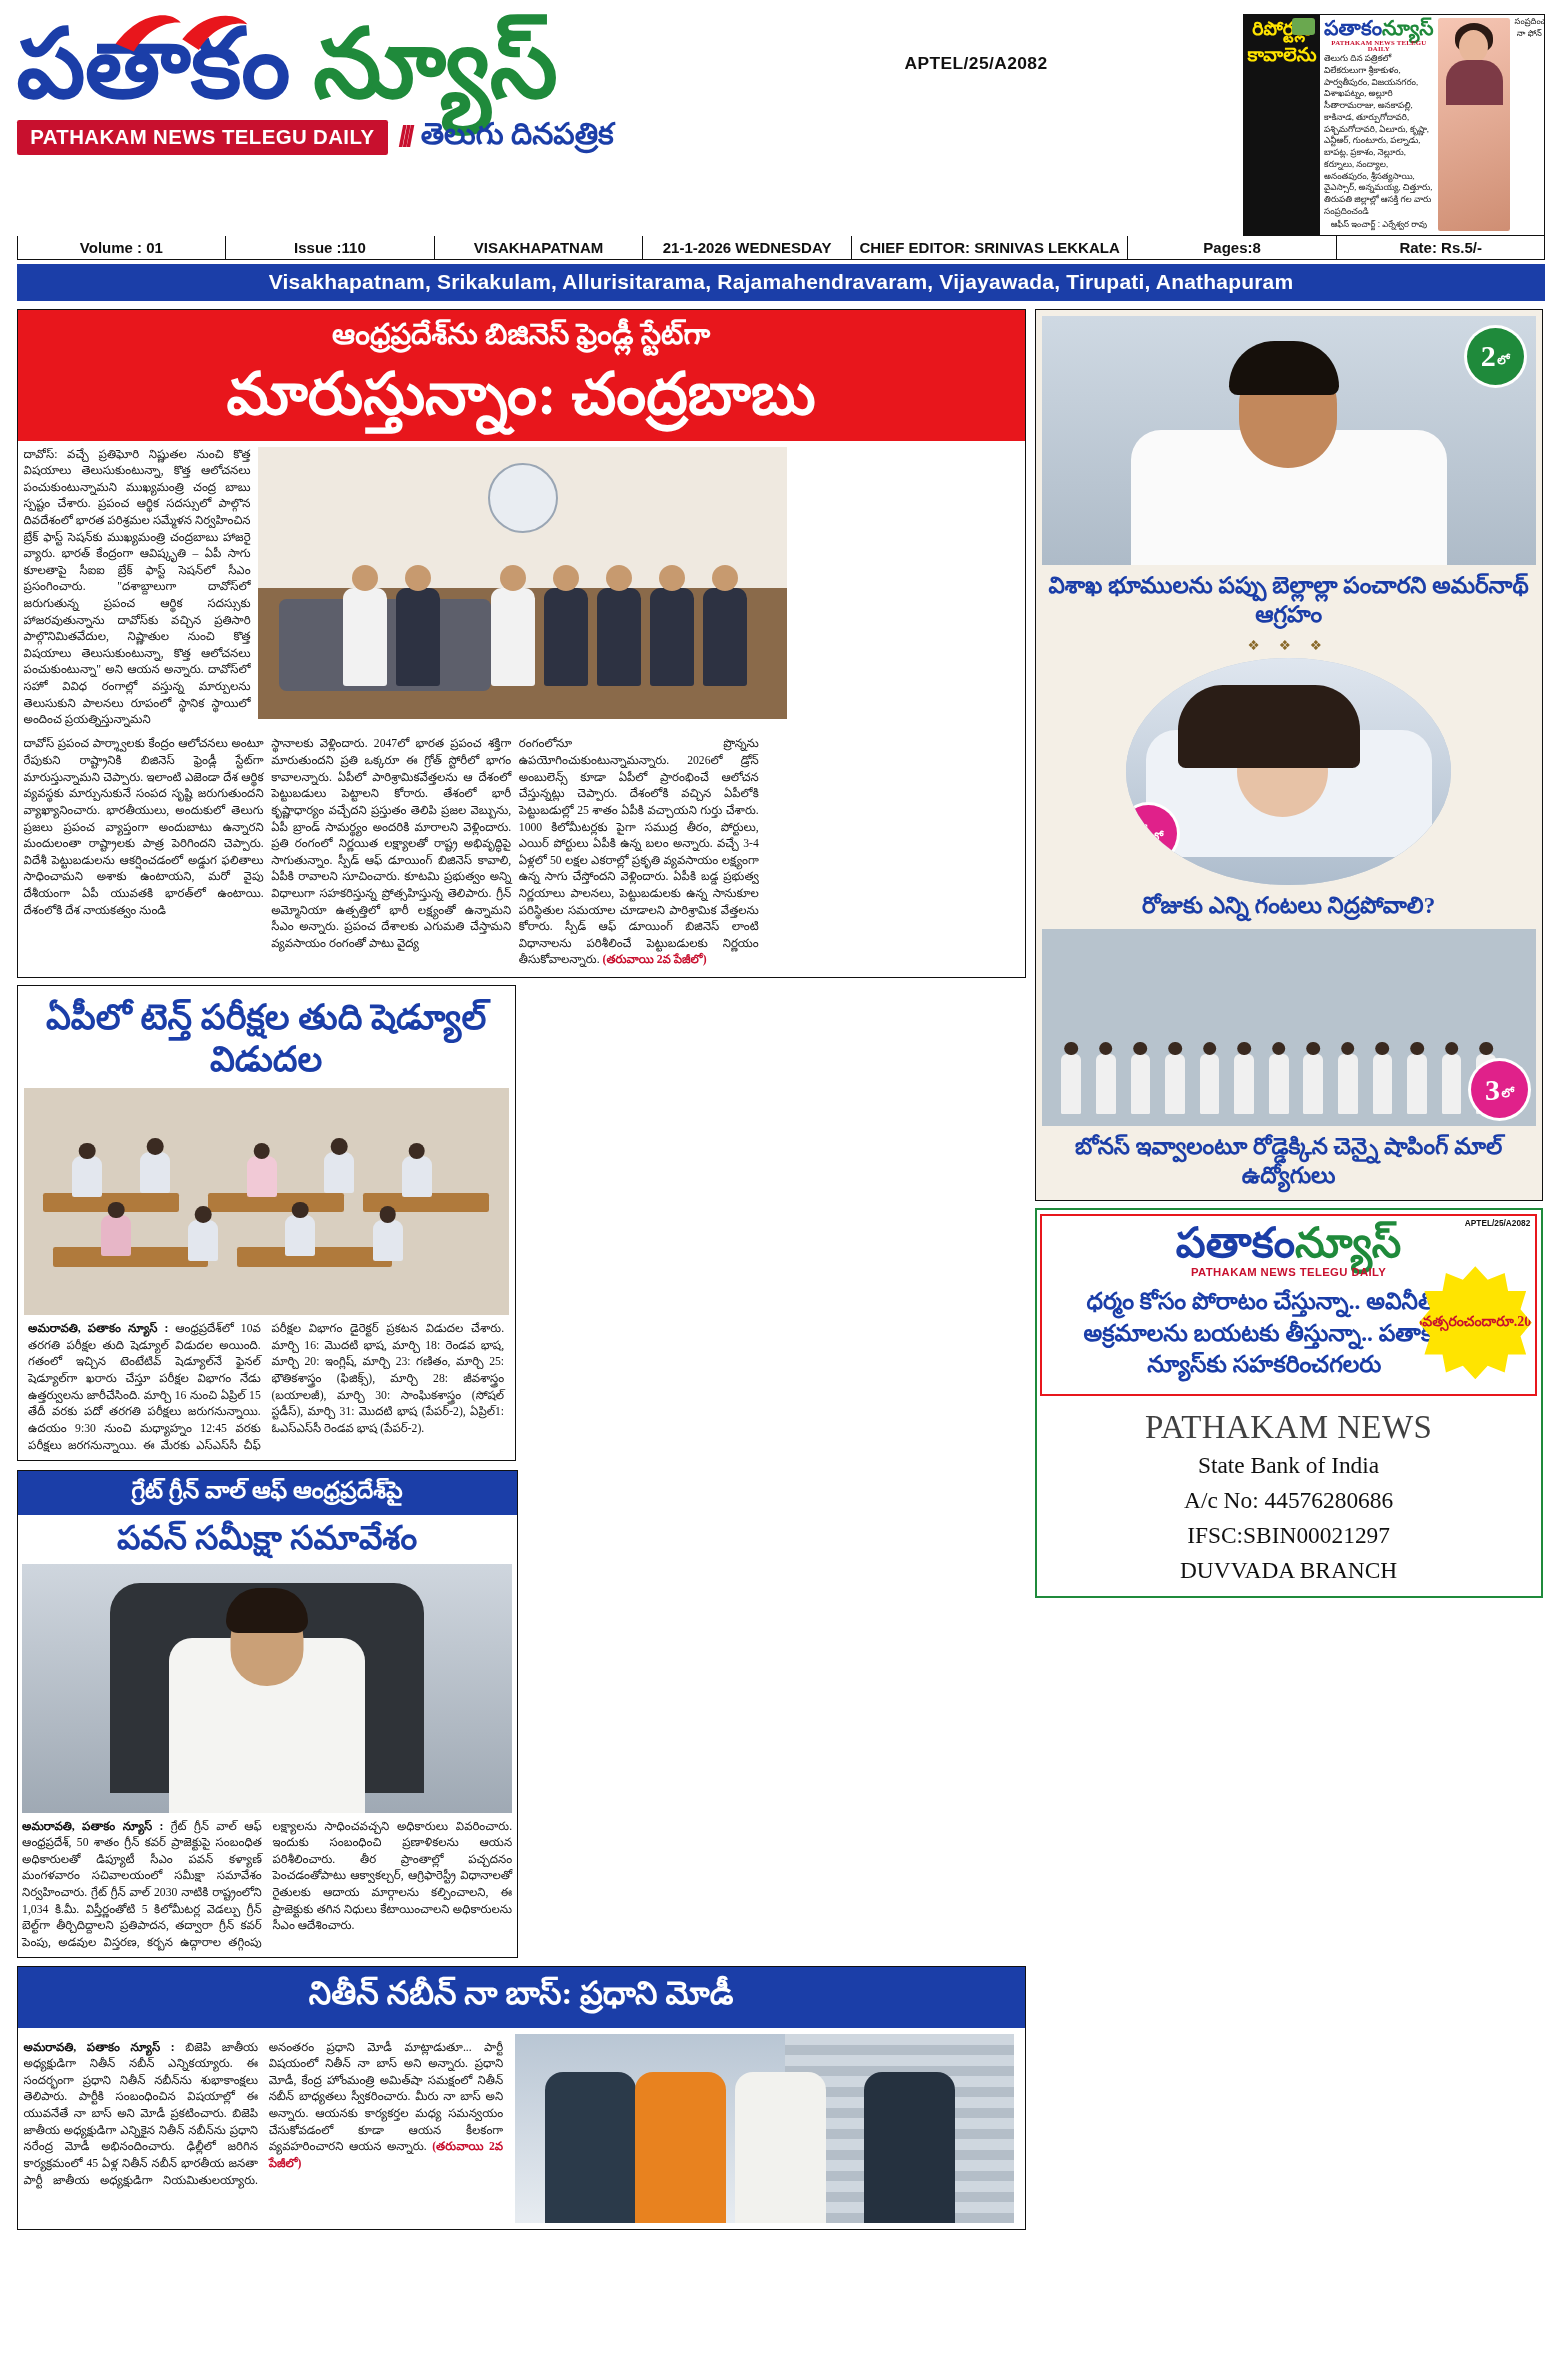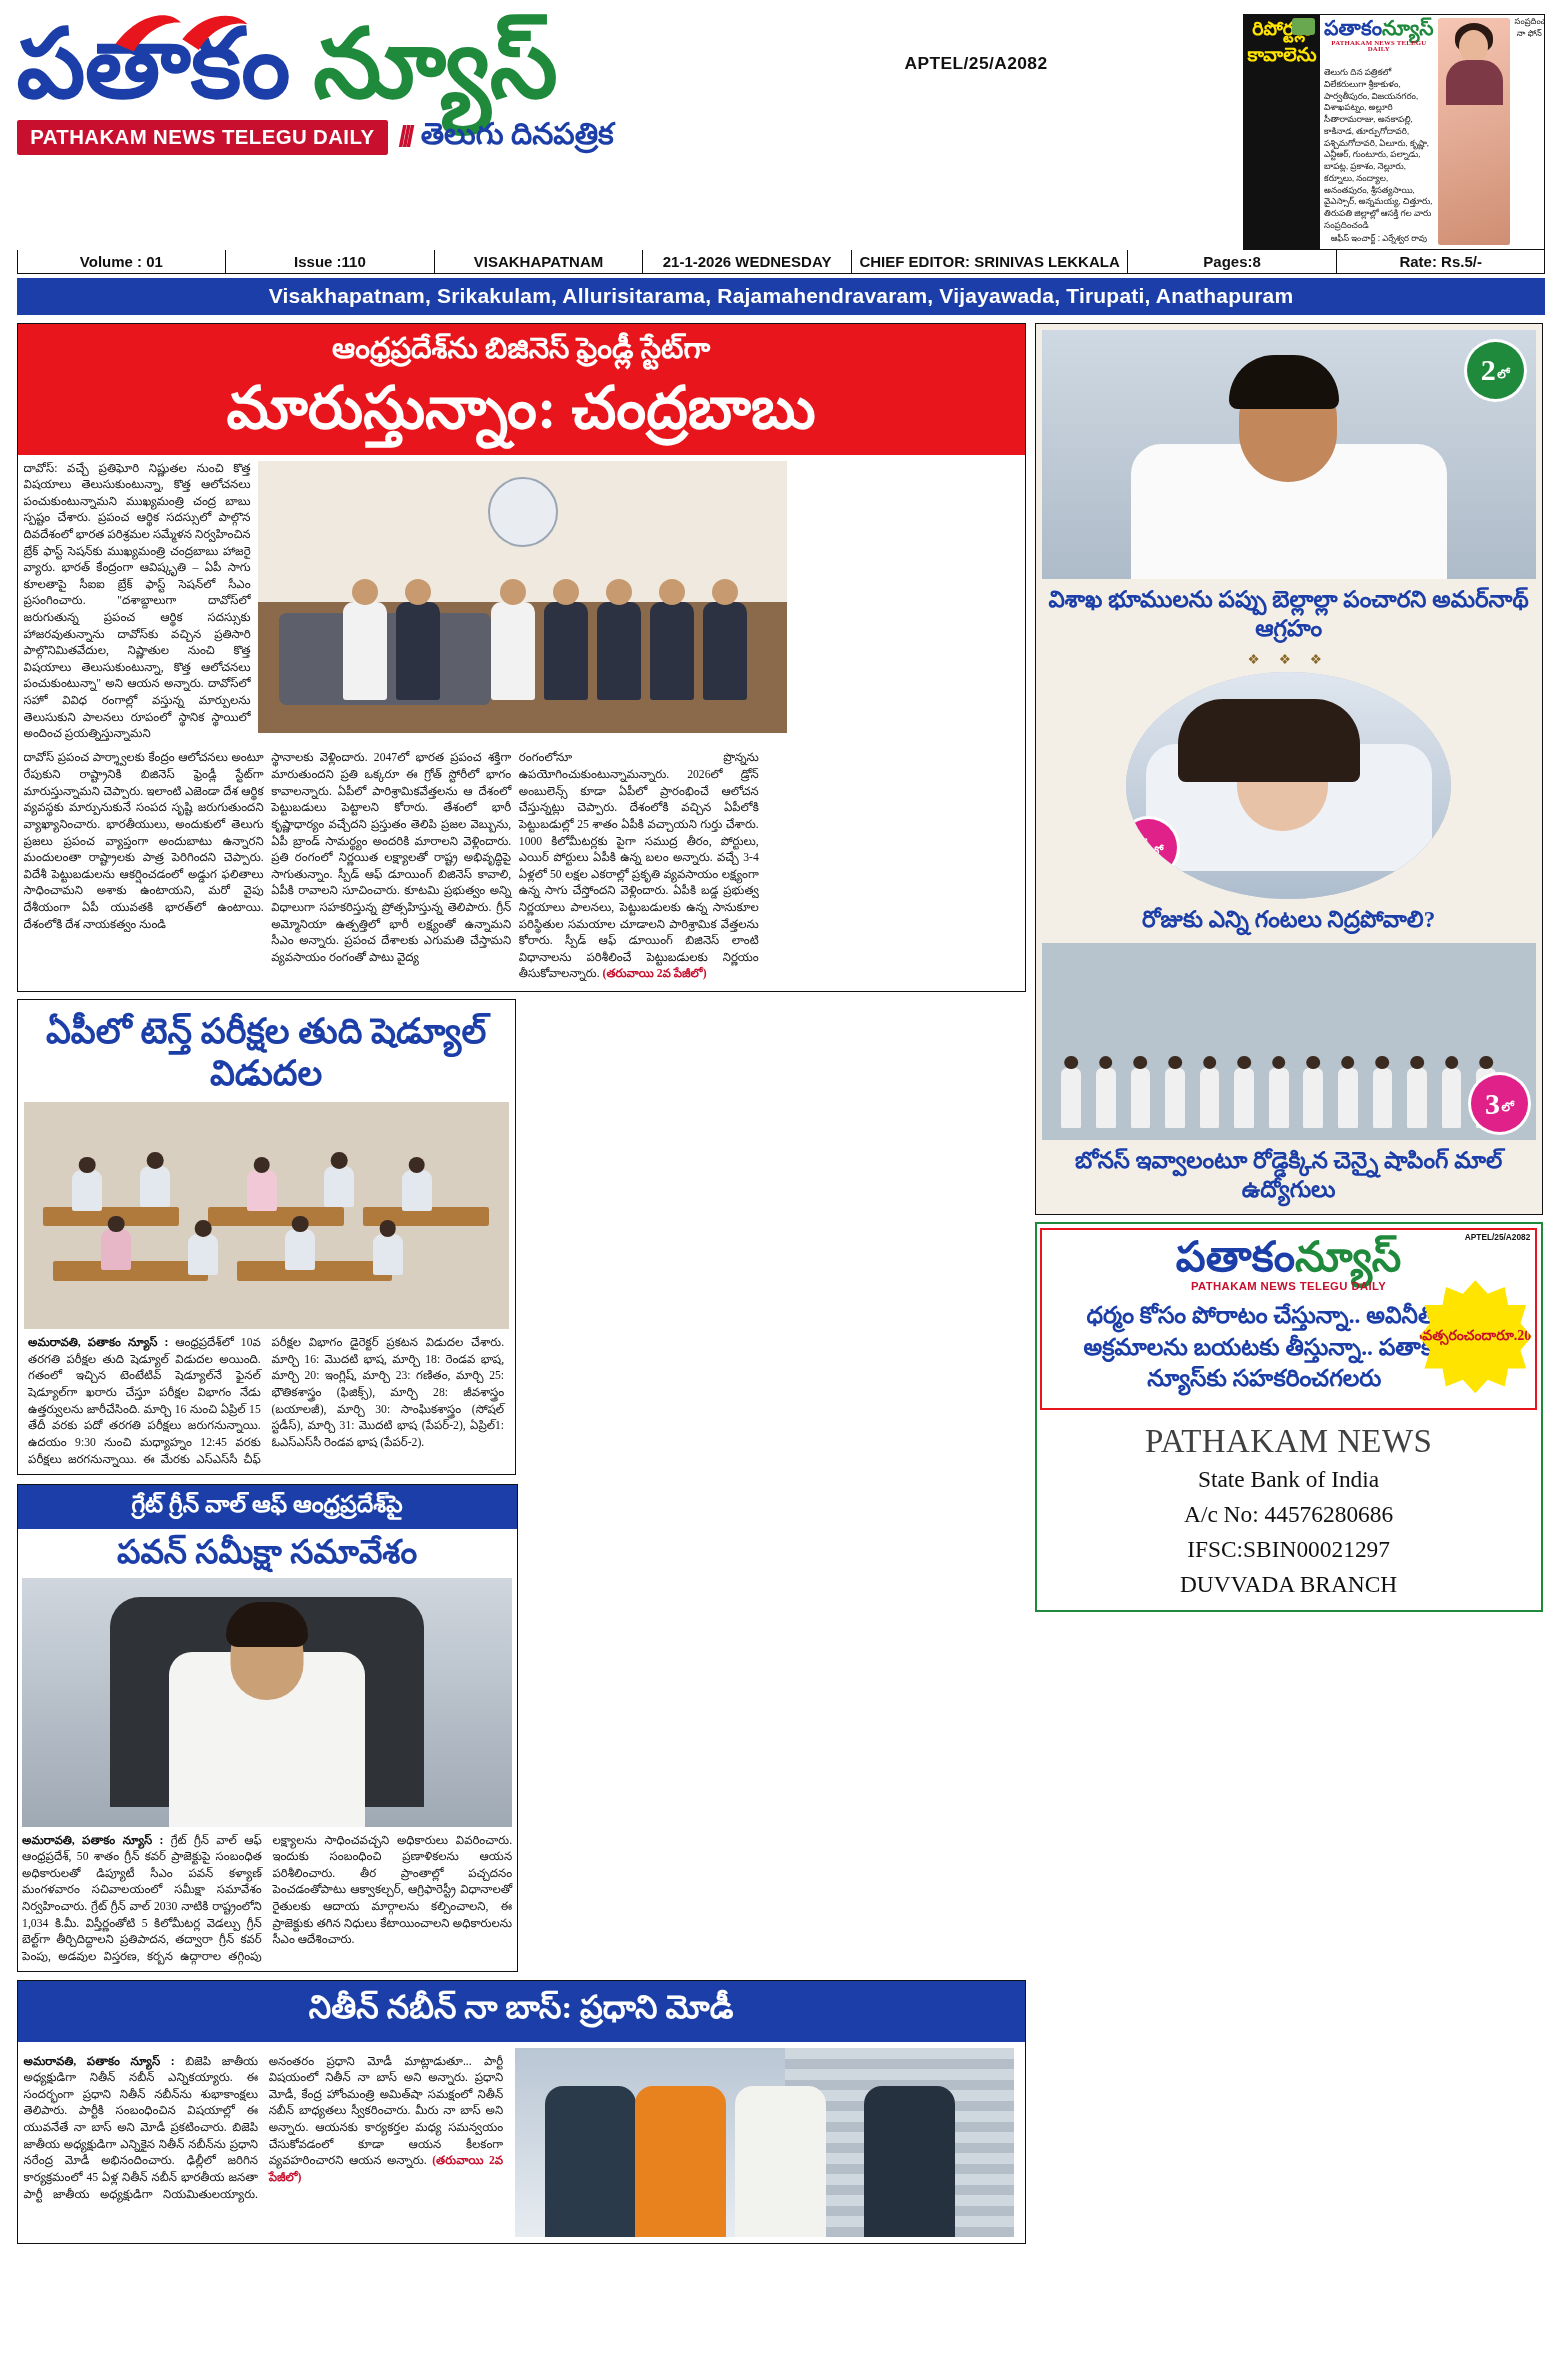--- a/index.html
+++ b/index.html
@@ -120,21 +120,20 @@
     color: #c8102e;
     letter-spacing: 0.2px;
     margin-top: 0.8px;
   }
   .mast-ad-text {
     font-size: 8.7px;
     line-height: 1.35;
     color: #111;
     font-family: "Liberation Serif", serif;
     flex: 1;
-    margin-top: 14px;
   }
   .mast-ad-person {
     width: 72px;
     background: linear-gradient(160deg,#f6c6b4,#cf8e73);
     border-radius: 2.3px;
     position: relative;
     overflow: hidden;
   }
   .mast-ad-person .head {
     position:absolute; left:21px; top:12px; width:29px; height:33px;

